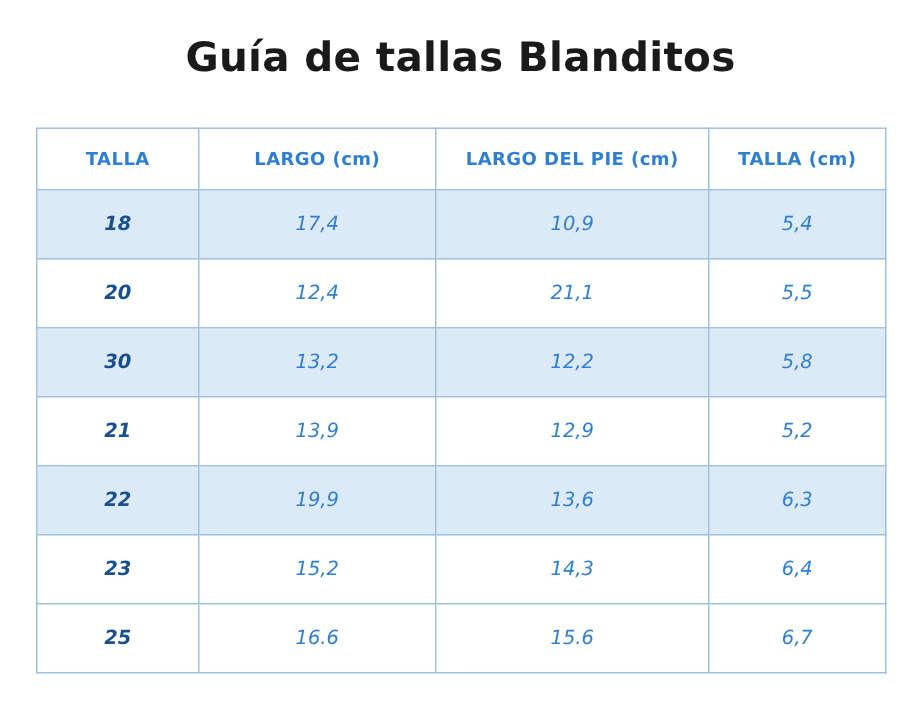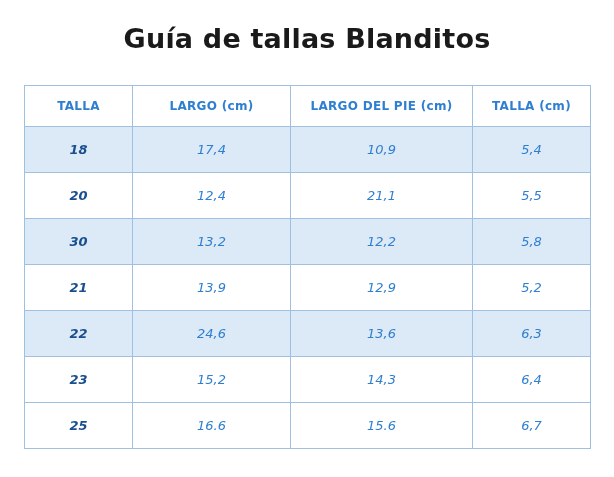--- a/index.html
+++ b/index.html
@@ -119,21 +119,21 @@
           <td>5,8</td>
         </tr>
         <tr>
           <td class="size-col">21</td>
           <td>13,9</td>
           <td>12,9</td>
           <td>5,2</td>
         </tr>
         <tr class="alt">
           <td class="size-col">22</td>
-          <td>24,6</td>
+          <td>19,9</td>
           <td>13,6</td>
           <td>6,3</td>
         </tr>
         <tr>
           <td class="size-col">23</td>
           <td>15,2</td>
           <td>14,3</td>
           <td>6,4</td>
         </tr>
         <tr>

